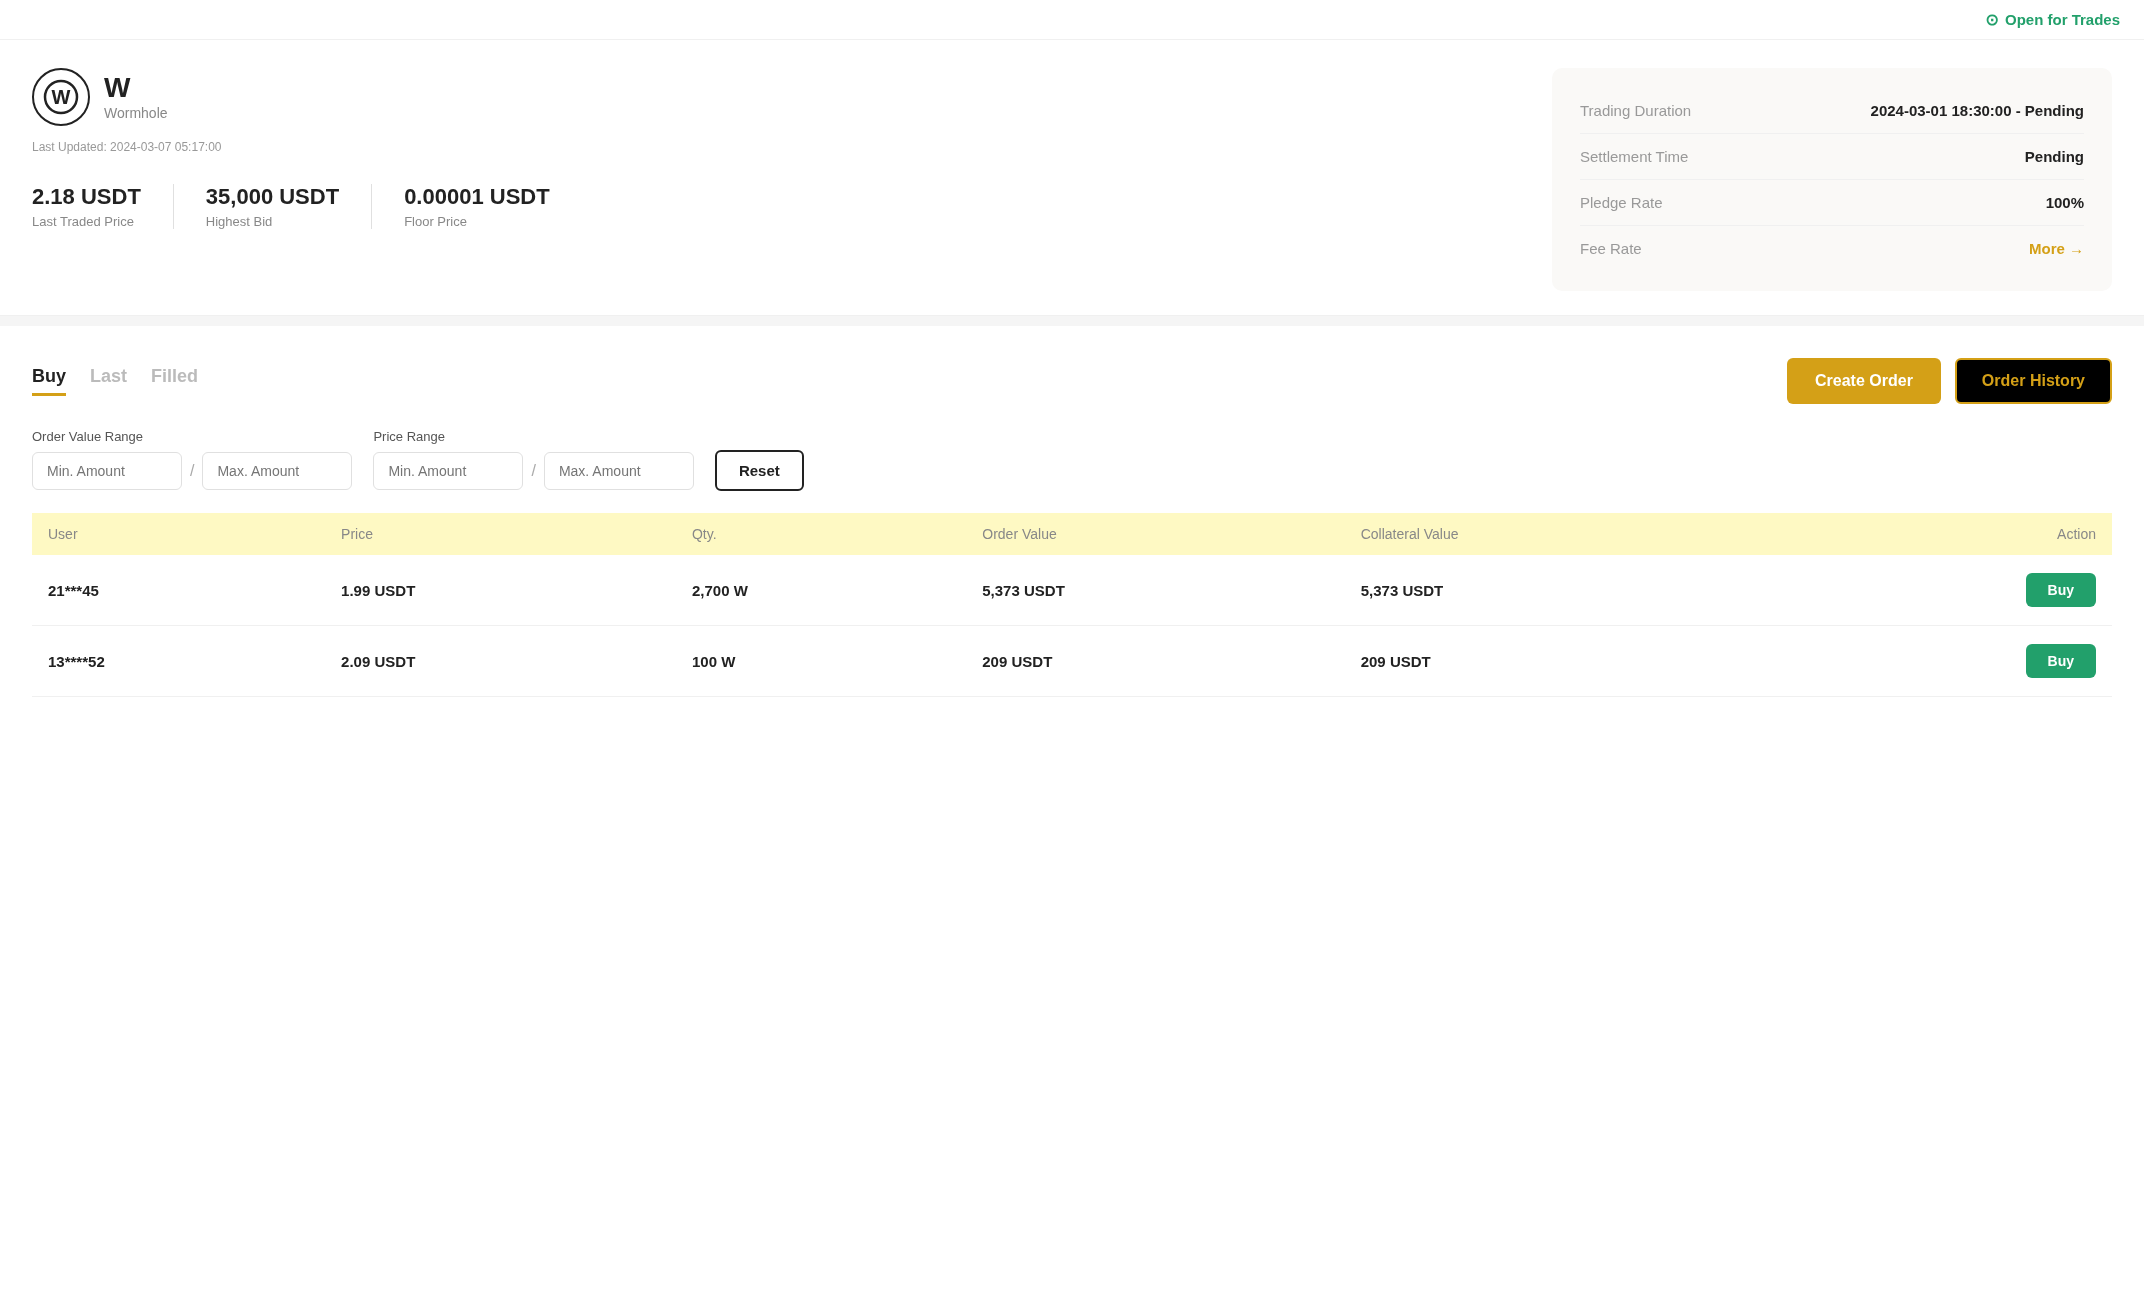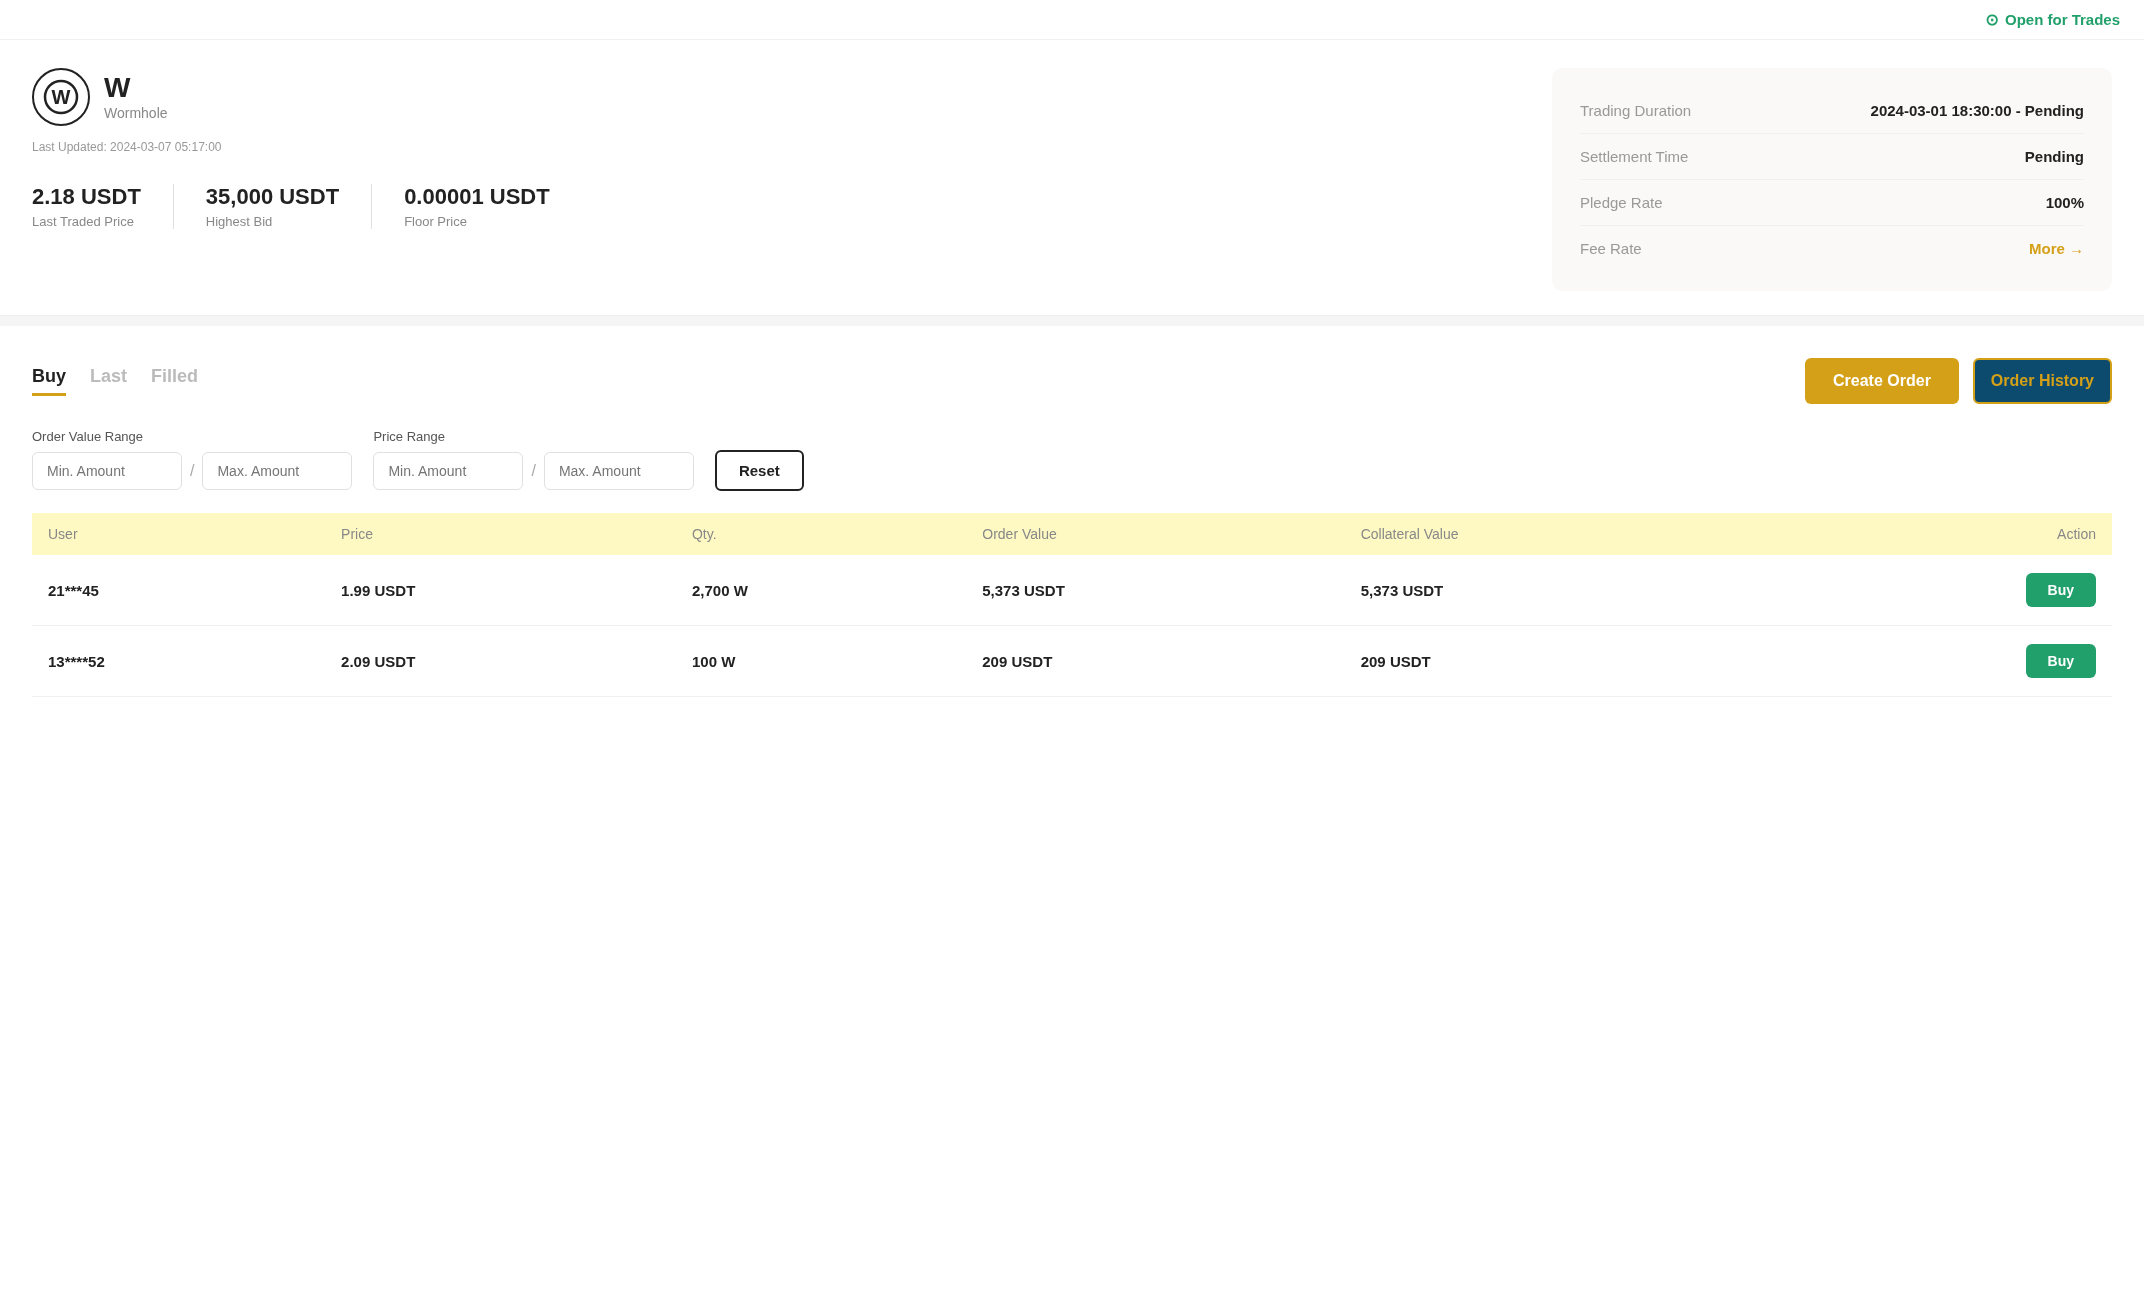--- a/index.html
+++ b/index.html
@@ -70,22 +70,22 @@
     }
     .tab.active { color: #222; border-bottom: 3px solid #d4a017; }
     .tab-buttons { display: flex; gap: 14px; }
 
     .btn-create {
       background: #d4a017; color: #fff; border: none;
       padding: 12px 28px; border-radius: 6px; font-size: 16px; font-weight: 700;
       cursor: pointer;
     }
     .btn-history {
-      background: #0c4a6e; color: #d4a017; border: 2px solid #d4a017;
-      padding: 12px 16px; border-radius: 6px; font-size: 16px; font-weight: 600;
+      background: #000000; color: #d4a017; border: 2px solid #d4a017;
+      padding: 12px 25px; border-radius: 6px; font-size: 16px; font-weight: 600;
       cursor: pointer;
     }
 
     
     .filters { display: flex; align-items: center; gap: 21px; margin-bottom: 22px; }
     .filter-group { display: flex; flex-direction: column; gap: 8px; }
     .filter-label { font-size: 13px; color: #555; }
     .filter-inputs { display: flex; align-items: center; gap: 8px; }
     .filter-input {
       border: 1.5px solid #e0e0e0; border-radius: 6px; padding: 10px 14px;

